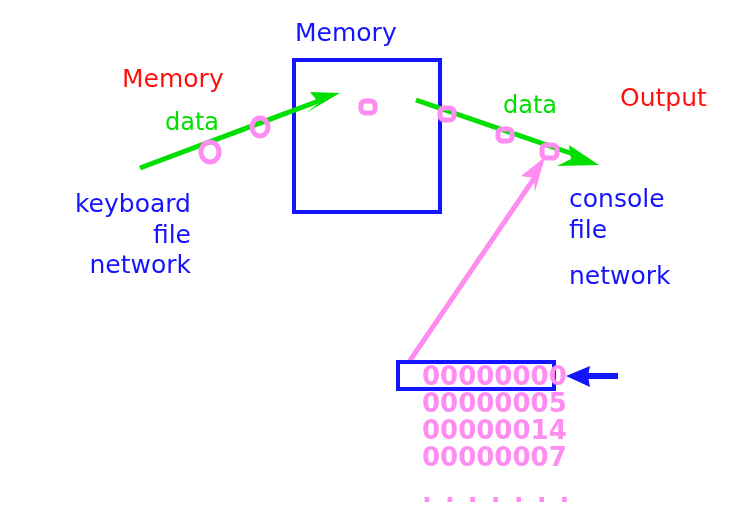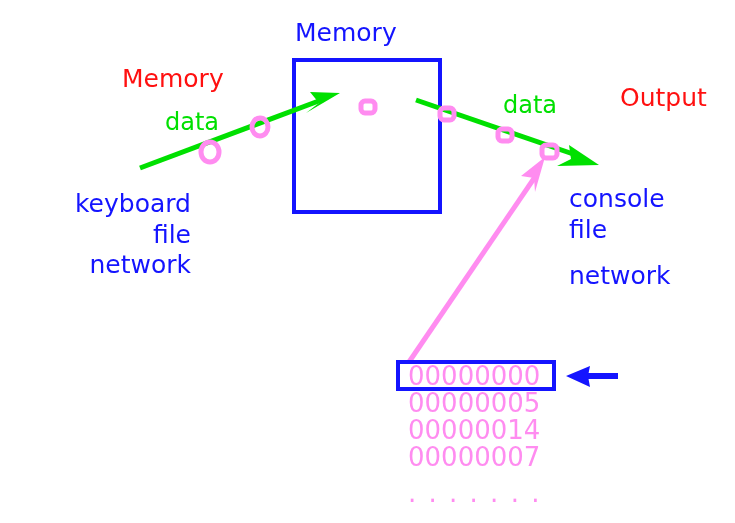--- a/index.html
+++ b/index.html
@@ -92,25 +92,26 @@
     position: absolute;
     left: 348px;
     top: 360px;
     width: 160px;
     height: 31px;
     border: 4px solid #1414ff;
     box-sizing: border-box;
   }
   .bin-list {
     position: absolute;
-    left: 360px;
+    left: 374px;
     top: 363px;
     font-size: 26px;
     color: #ff8cf0;
     letter-spacing: 0px;
+    font-weight: bold;
   }
   .bin-list div {
     line-height: 1.05;
     white-space: pre;
     height: 27px;
   }
   .bin-dots {
     font-size: 26px;
     color: #ff8cf0;
     letter-spacing: 2px;

